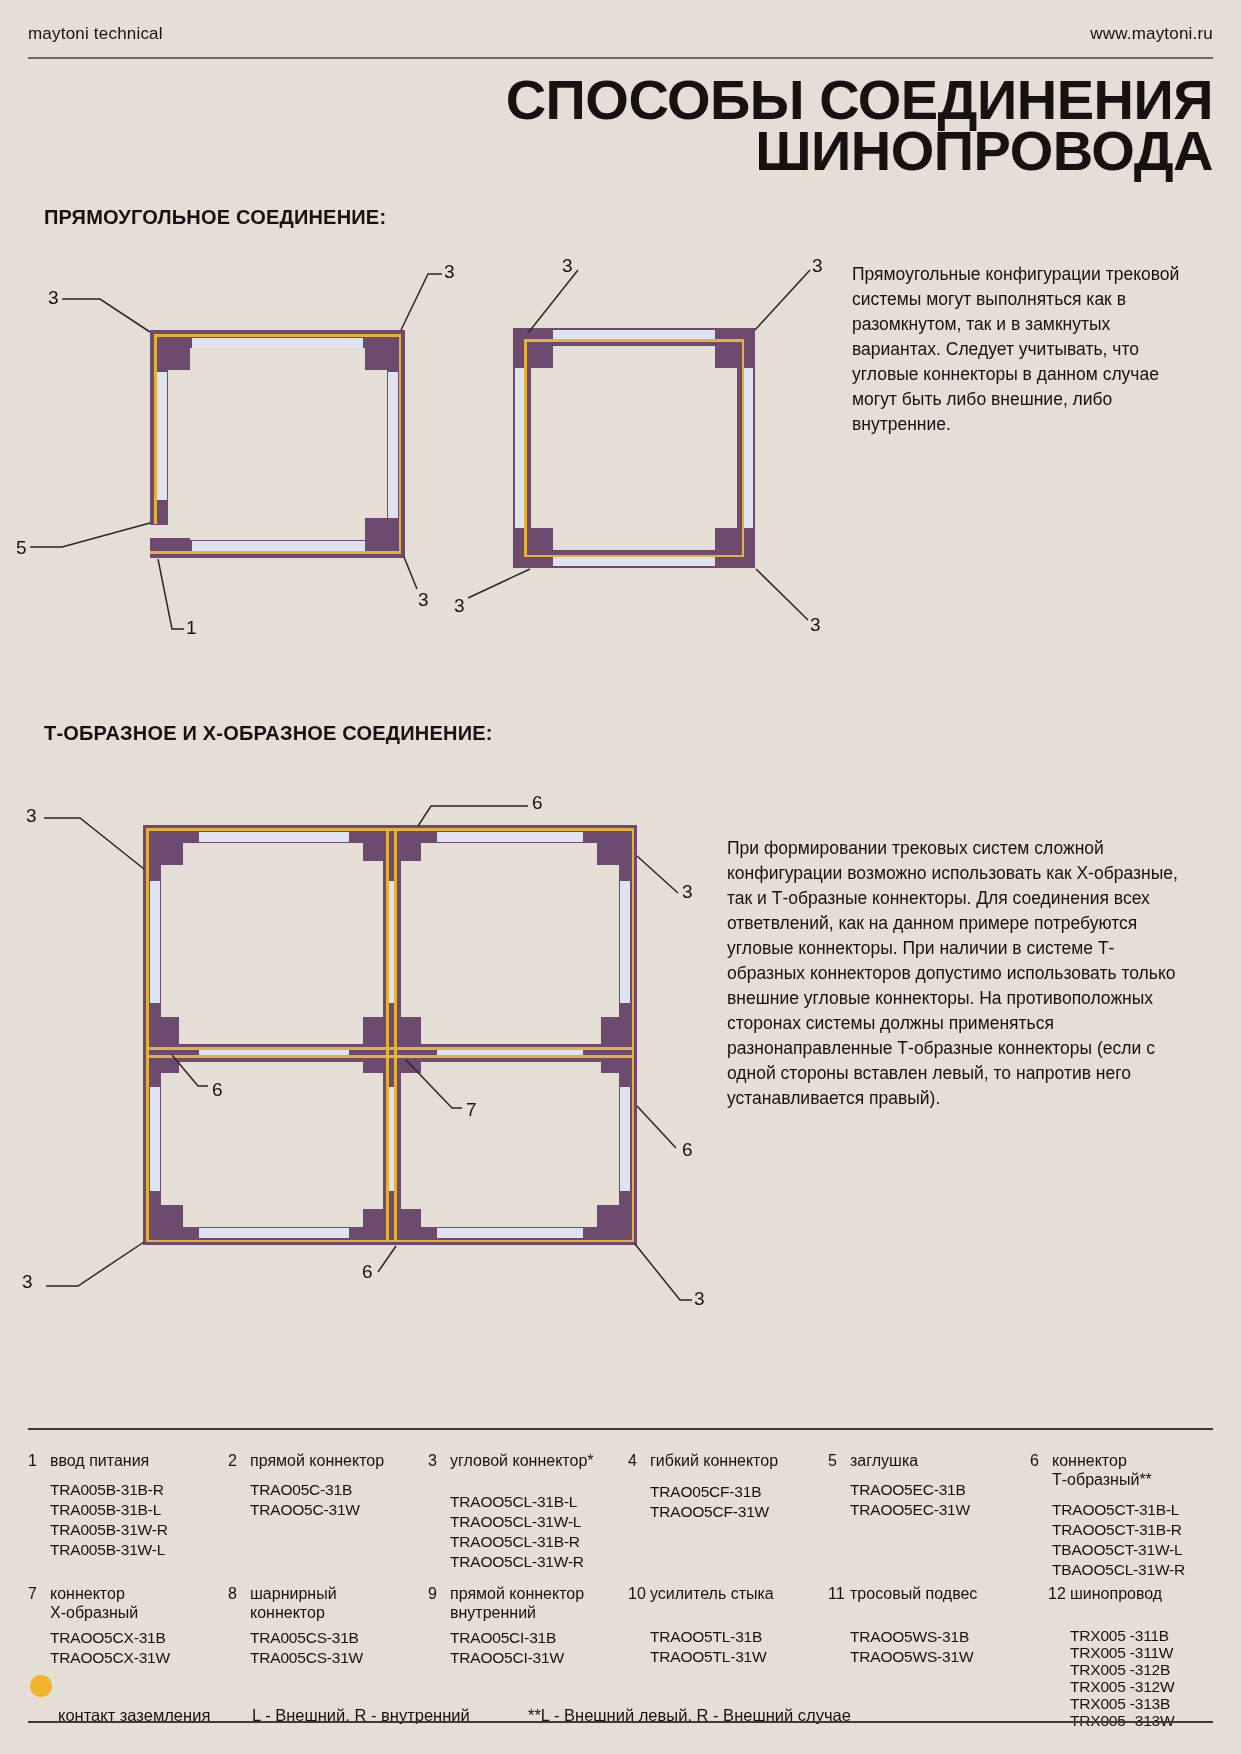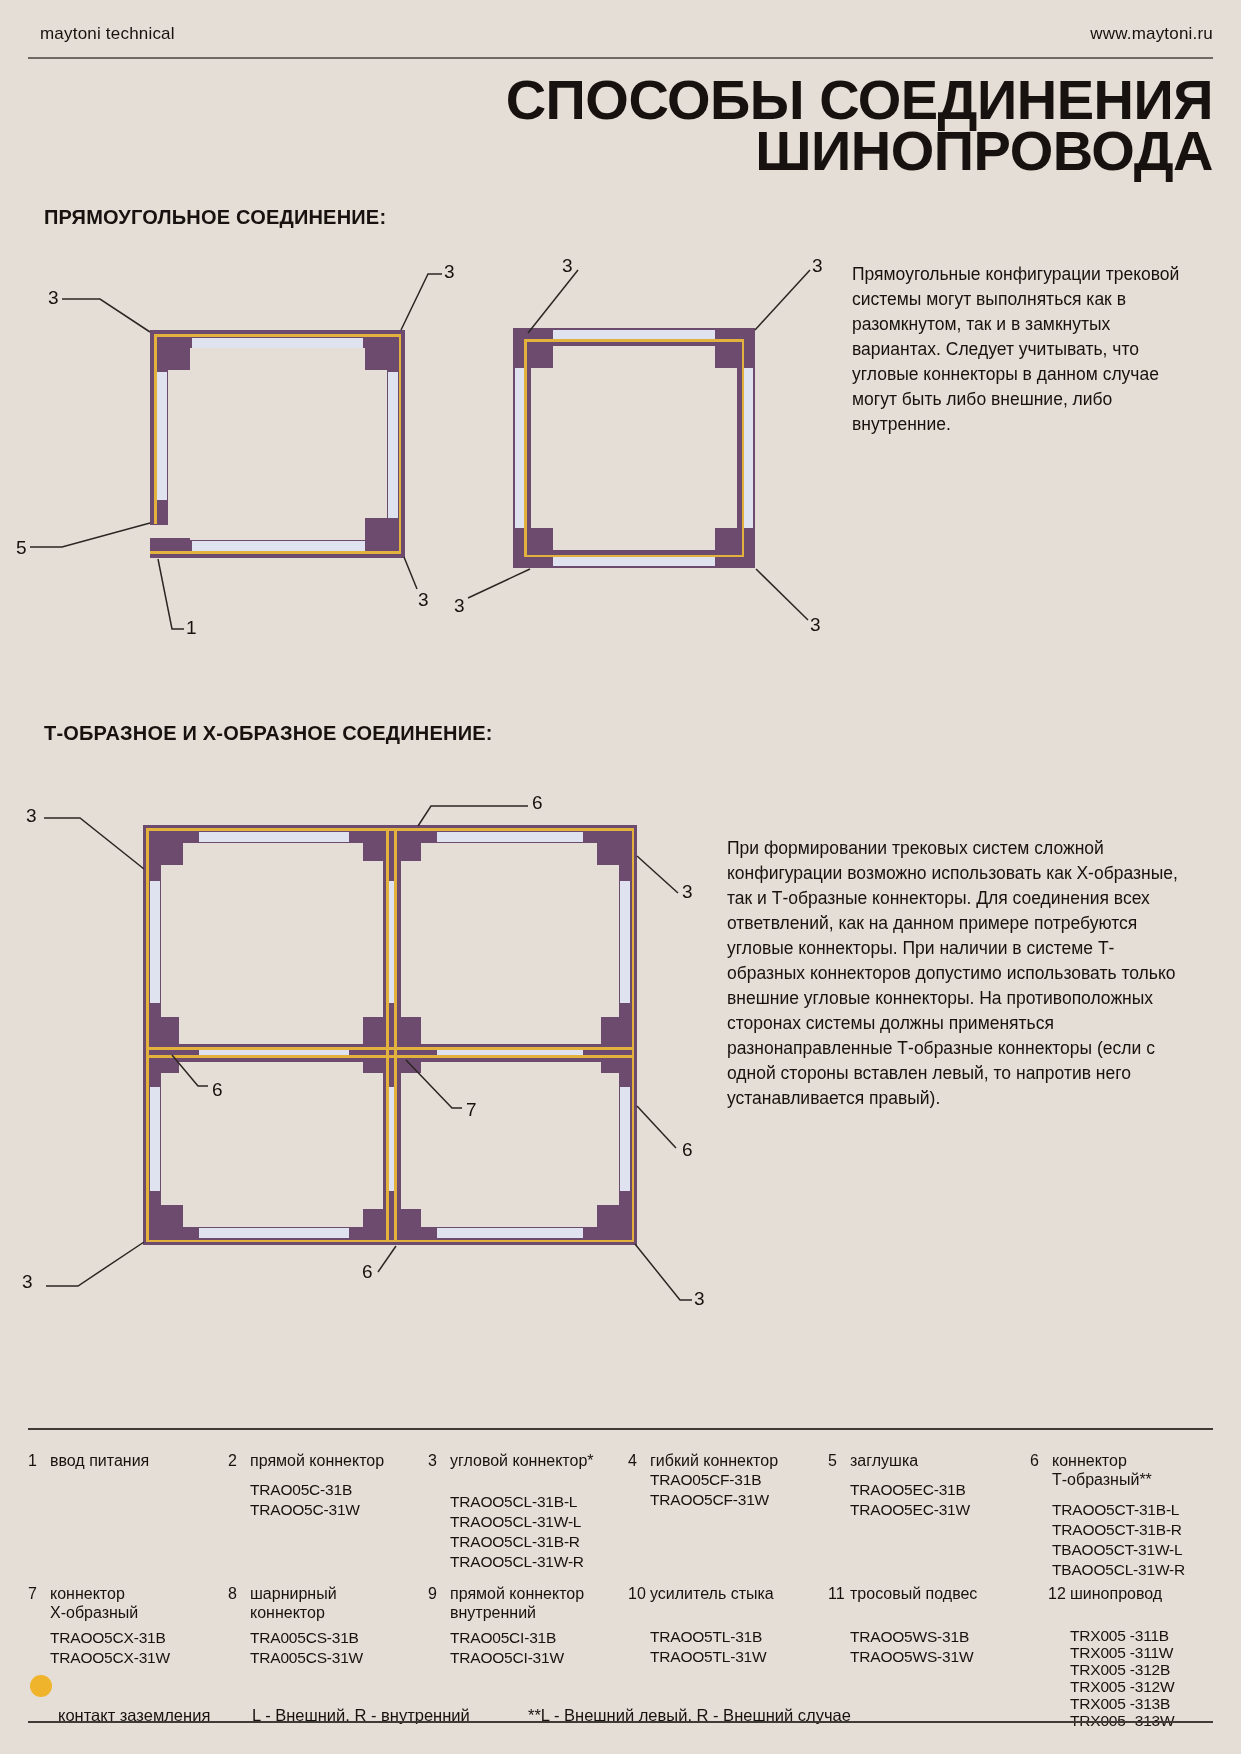--- a/index.html
+++ b/index.html
@@ -28,21 +28,21 @@
   .cat-codes{margin-left:22px;font-size:15.5px;line-height:20px;letter-spacing:-.2px;}
   .cat-codes.tight{line-height:17px;}
   .legend{font-size:16.5px;line-height:20px;margin-top:28px;}
   .dot{width:22px;height:22px;border-radius:50%;background:var(--dot);}
 </style>
 </head>
 <body>
 
 <div id="page">
 
-  <div class="abs hdr" style="left:40px;">maytoni technical</div>
+  <div class="abs hdr" style="left:28px;">maytoni technical</div>
   <div class="abs hdr" style="right:28px;">www.maytoni.ru</div>
   <div class="abs rule" style="top:57px;"></div>
 
   <div class="abs title">
     <div>СПОСОБЫ СОЕДИНЕНИЯ</div>
     <div>ШИНОПРОВОДА</div>
   </div>
 
   <div class="abs sec-h" style="left:44px;top:206px;">ПРЯМОУГОЛЬНОЕ СОЕДИНЕНИЕ:</div>
   <div class="abs para" style="left:852px;top:262px;width:342px;">Прямоугольные конфигурации трековой системы могут выполняться как в разомкнутом, так и в замкнутых вариантах. Следует учитывать, что угловые коннекторы в данном случае могут быть либо внешние, либо внутренние.</div>
@@ -166,20 +166,26 @@
       <div class="abs callout" style="left: 694px; top: 1289px;">3</div>
     </div>
 
   <div class="abs rule thin" style="top:1428px;"></div>
   <div id="catalog">
       <div class="cat-item" style="left: 28px; top: 1451px;">
         <div class="cat-head">
           <span class="cat-num">1</span>
           <span><span>ввод питания</span></span>
         </div>
+        <div class="cat-codes" style="margin-top: 10px;">
+          <div>TRA005B-31B-R</div>
+          <div>TRA005B-31B-L</div>
+          <div>TRA005B-31W-R</div>
+          <div>TRA005B-31W-L</div>
+        </div>
       </div>
       <div class="cat-item" style="left: 228px; top: 1451px;">
         <div class="cat-head">
           <span class="cat-num">2</span>
           <span><span>прямой коннектор</span></span>
         </div>
         <div class="cat-codes" style="margin-top: 10px;">
           <div>TRAO05C-31B</div>
           <div>TRAOO5C-31W</div>
         </div>
@@ -194,21 +200,21 @@
           <div>TRAOO5CL-31W-L</div>
           <div>TRAOO5CL-31B-R</div>
           <div>TRAOO5CL-31W-R</div>
         </div>
       </div>
       <div class="cat-item" style="left: 628px; top: 1451px;">
         <div class="cat-head">
           <span class="cat-num">4</span>
           <span><span>гибкий коннектор</span></span>
         </div>
-        <div class="cat-codes" style="margin-top: 0;">
+        <div class="cat-codes" style="margin-top: 12px;">
           <div>TRAO05CF-31B</div>
           <div>TRAOO5CF-31W</div>
         </div>
       </div>
       <div class="cat-item" style="left: 828px; top: 1451px;">
         <div class="cat-head">
           <span class="cat-num">5</span>
           <span><span>заглушка</span></span>
         </div>
         <div class="cat-codes" style="margin-top: 10px;">

